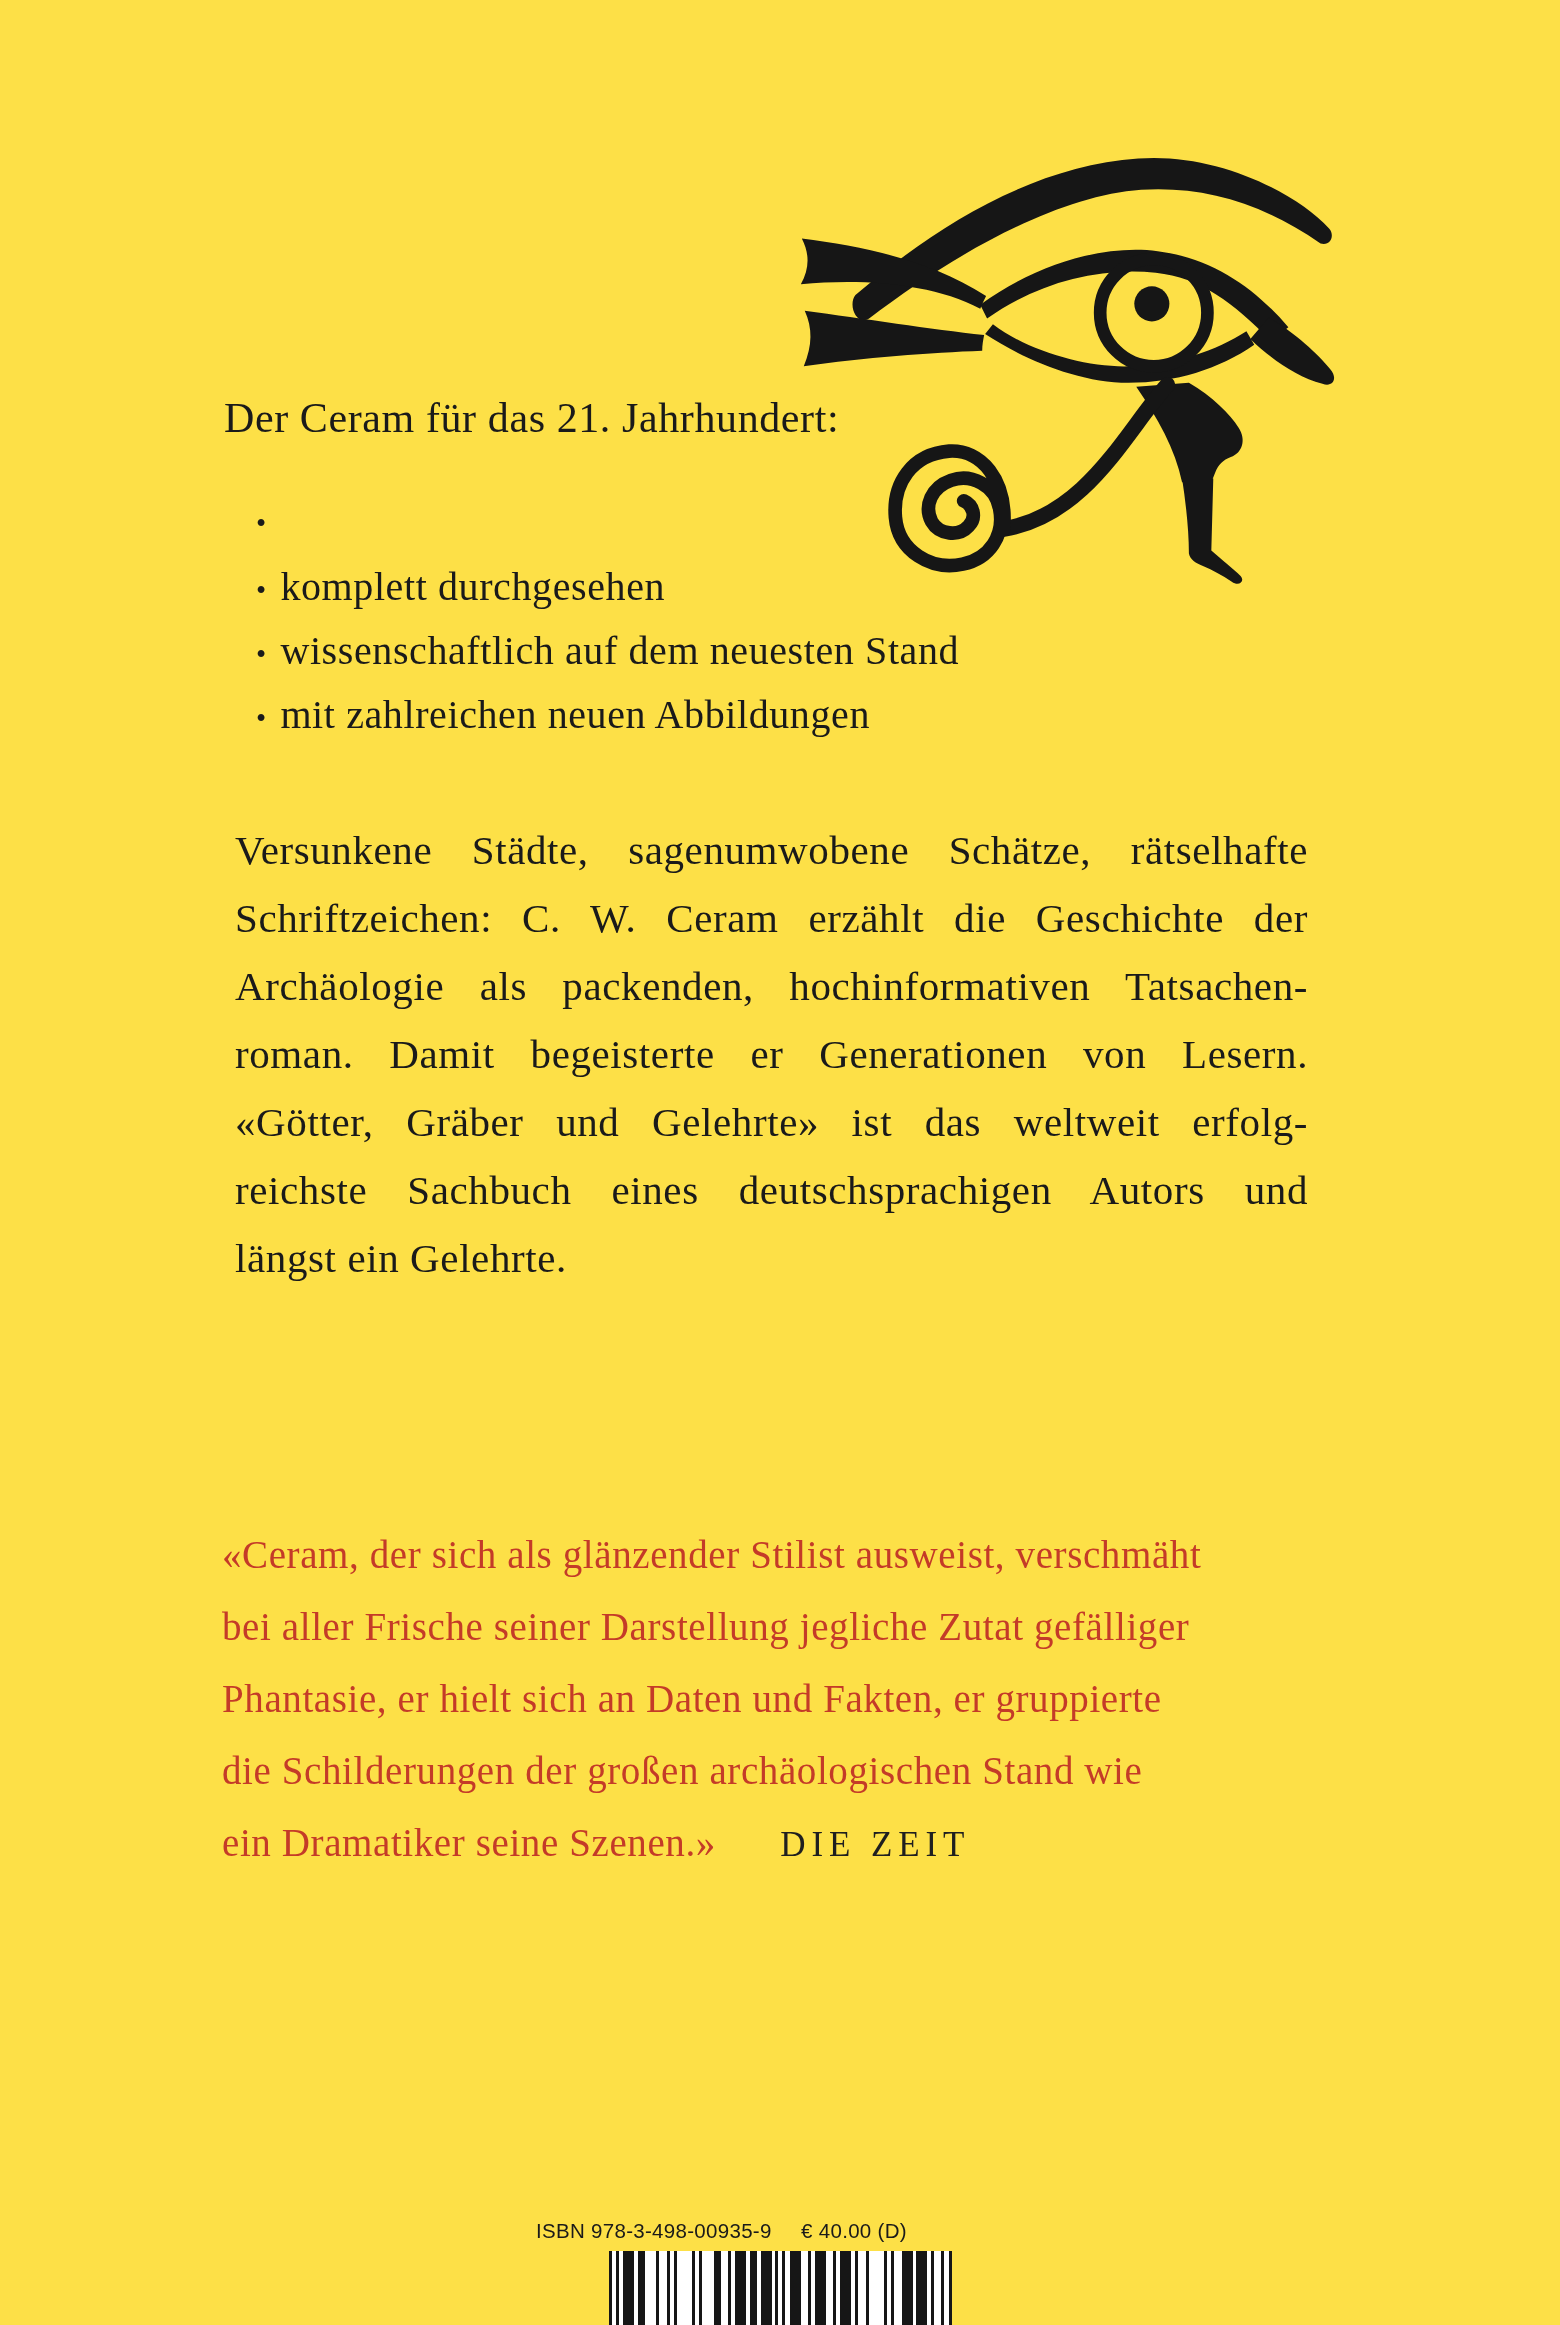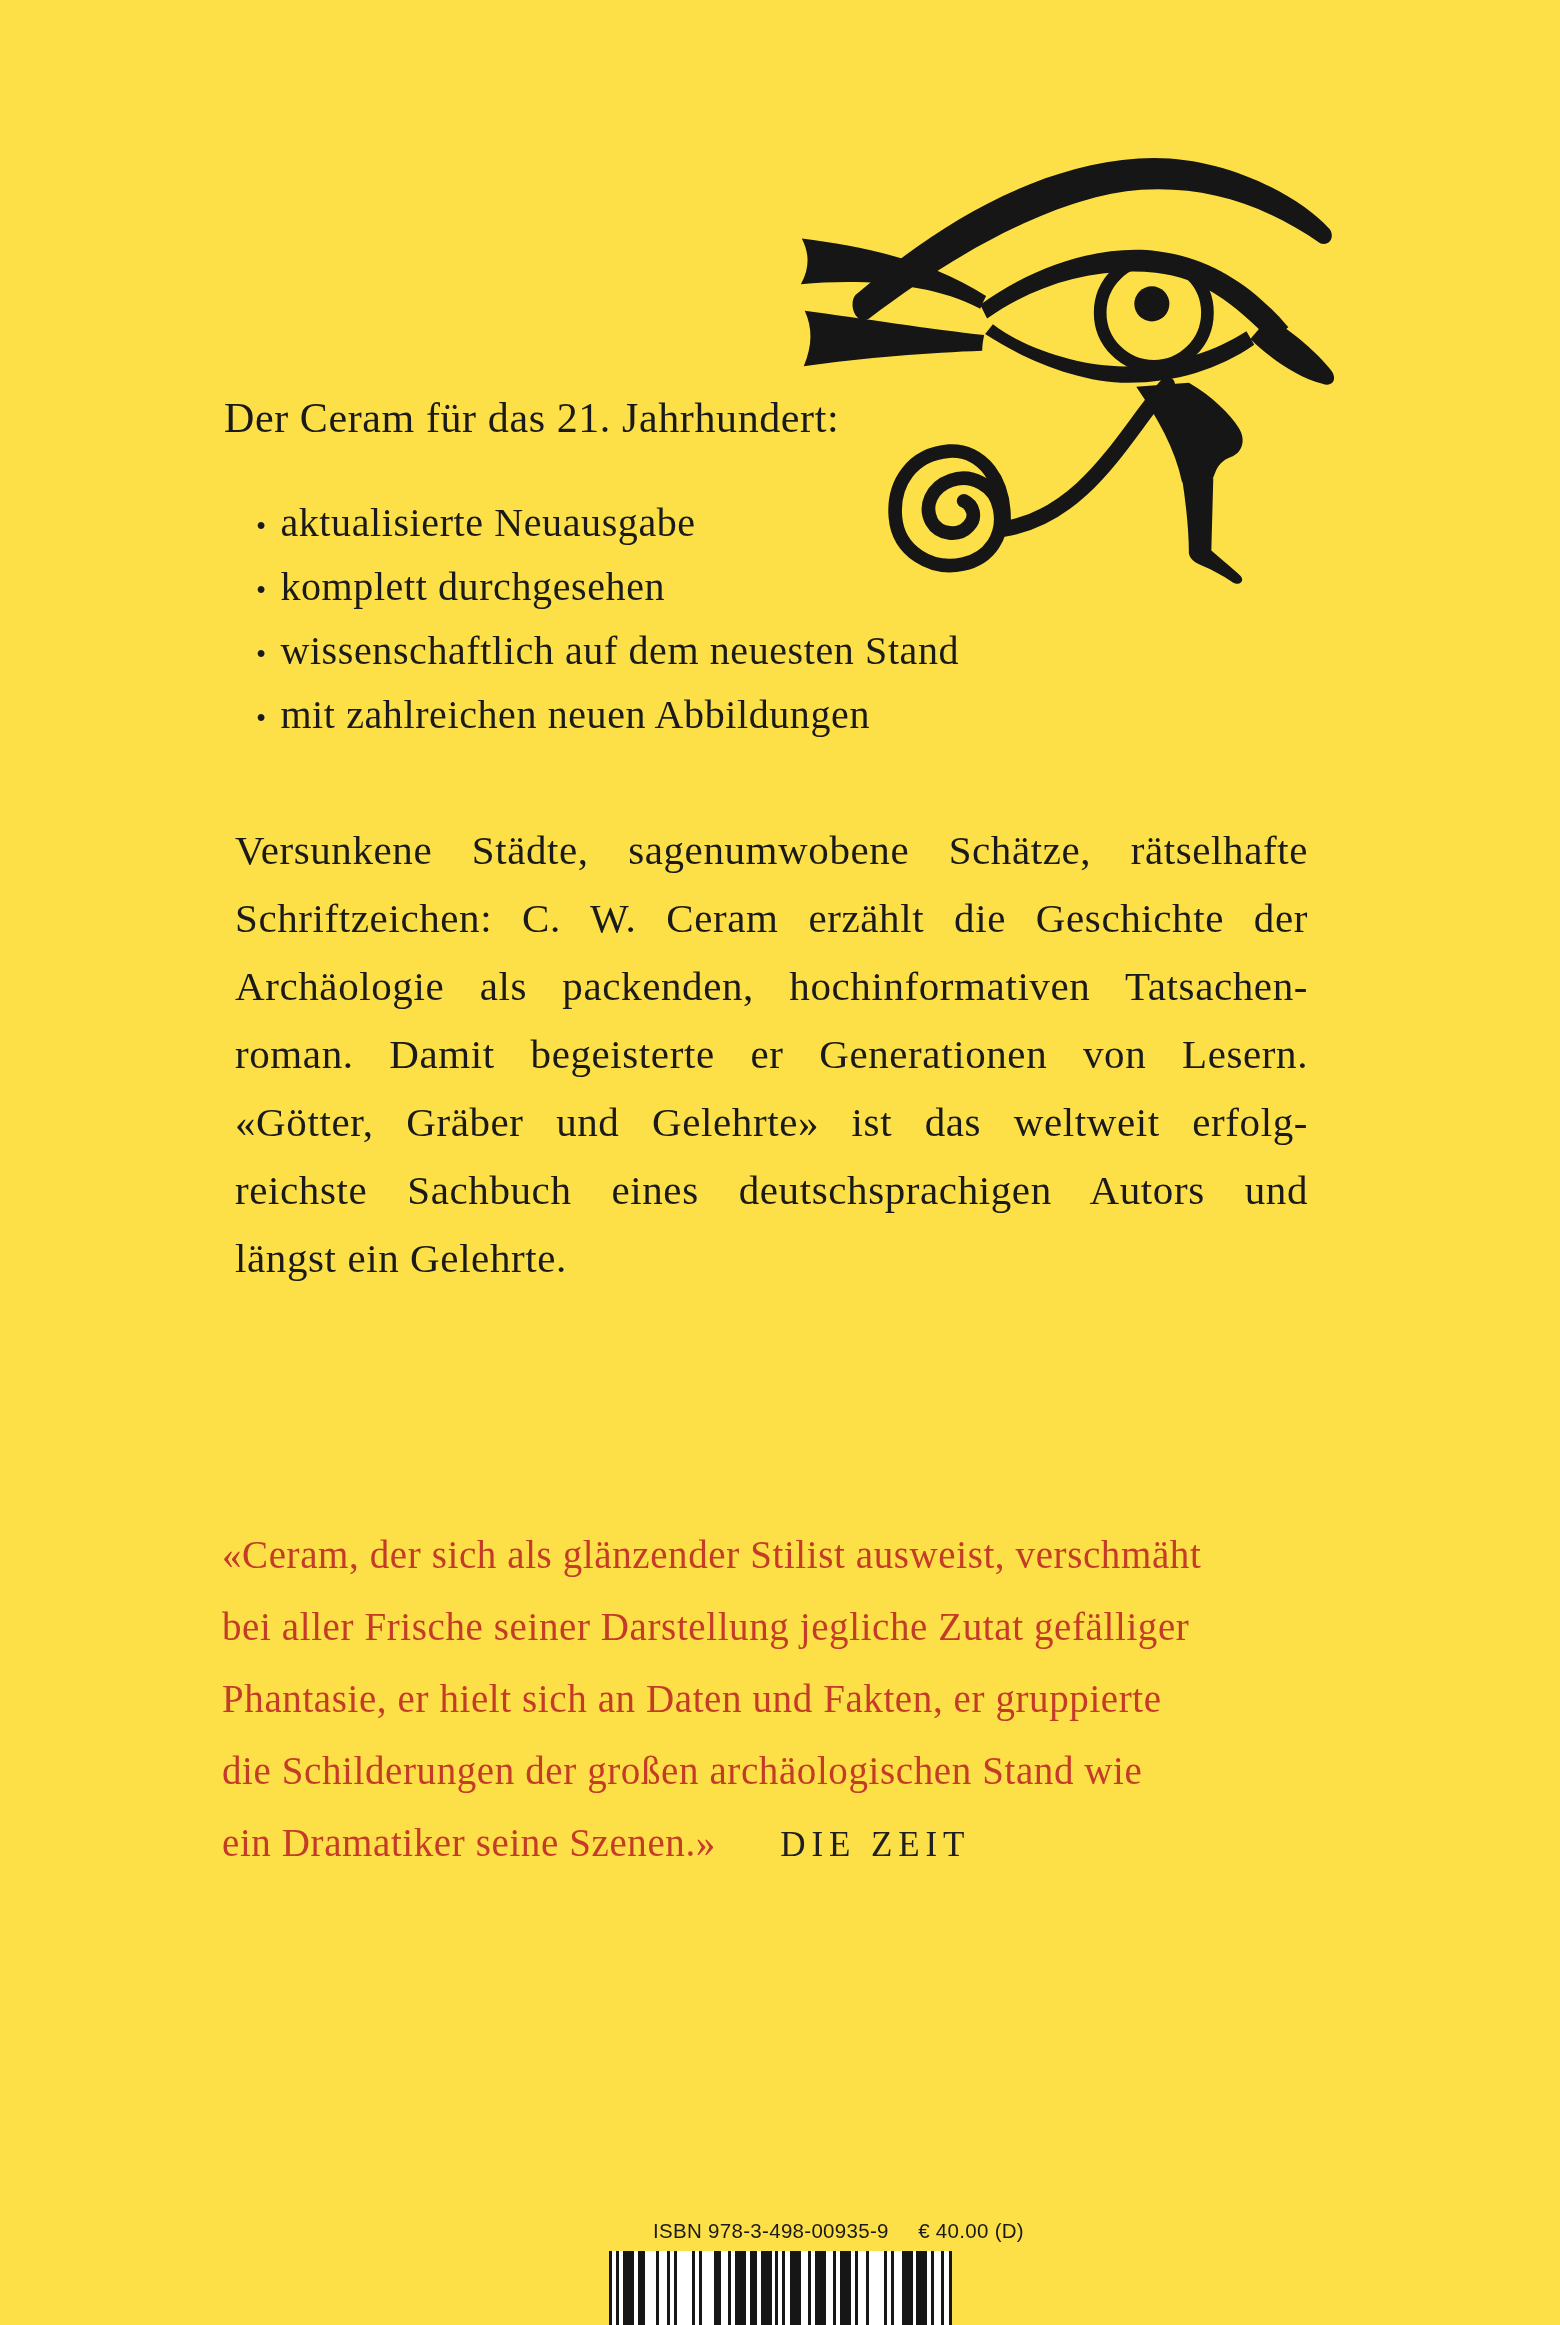--- a/index.html
+++ b/index.html
@@ -57,21 +57,21 @@
   }
   .quote-source{
     color:#1f1f1f;
     font-size:35px;
     letter-spacing:5.9px;
     margin-left:54px;
   }
   
   #footer{
     position:absolute;left:50%;transform:translateX(-50%);
-    top:2216px;width:488px;text-align:right;
+    top:2216px;width:488px;text-align:left;
   }
   #isbn-line{
     font-family:"Liberation Sans", sans-serif;
     font-size:20.5px;line-height:29px;letter-spacing:0.3px;
     color:#1a1a1a;white-space:nowrap;
   }
   #isbn-price{margin-left:23.4px;}
   #barcode{
     position:relative;margin:5.9px auto 0 auto;
     width:343px;height:75px;background:#ffffff;
@@ -167,21 +167,20 @@
                  C 186 391, 184 378, 173 373" stroke-width="14"></path>
       </g>
     </svg>
   </div>
 
   <div id="title">Der Ceram für das 21. Jahrhundert:</div>
 
   <div id="bullets">
     <div class="bullet-row">
       <span class="bullet-marker">•</span>
-      <span>aktualisierte Neuausgabe</span>
     </div>
     <div class="bullet-row">
       <span class="bullet-marker">•</span>
       <span>komplett durchgesehen</span>
     </div>
     <div class="bullet-row">
       <span class="bullet-marker">•</span>
       <span>wissenschaftlich auf dem neuesten Stand</span>
     </div>
     <div class="bullet-row">

